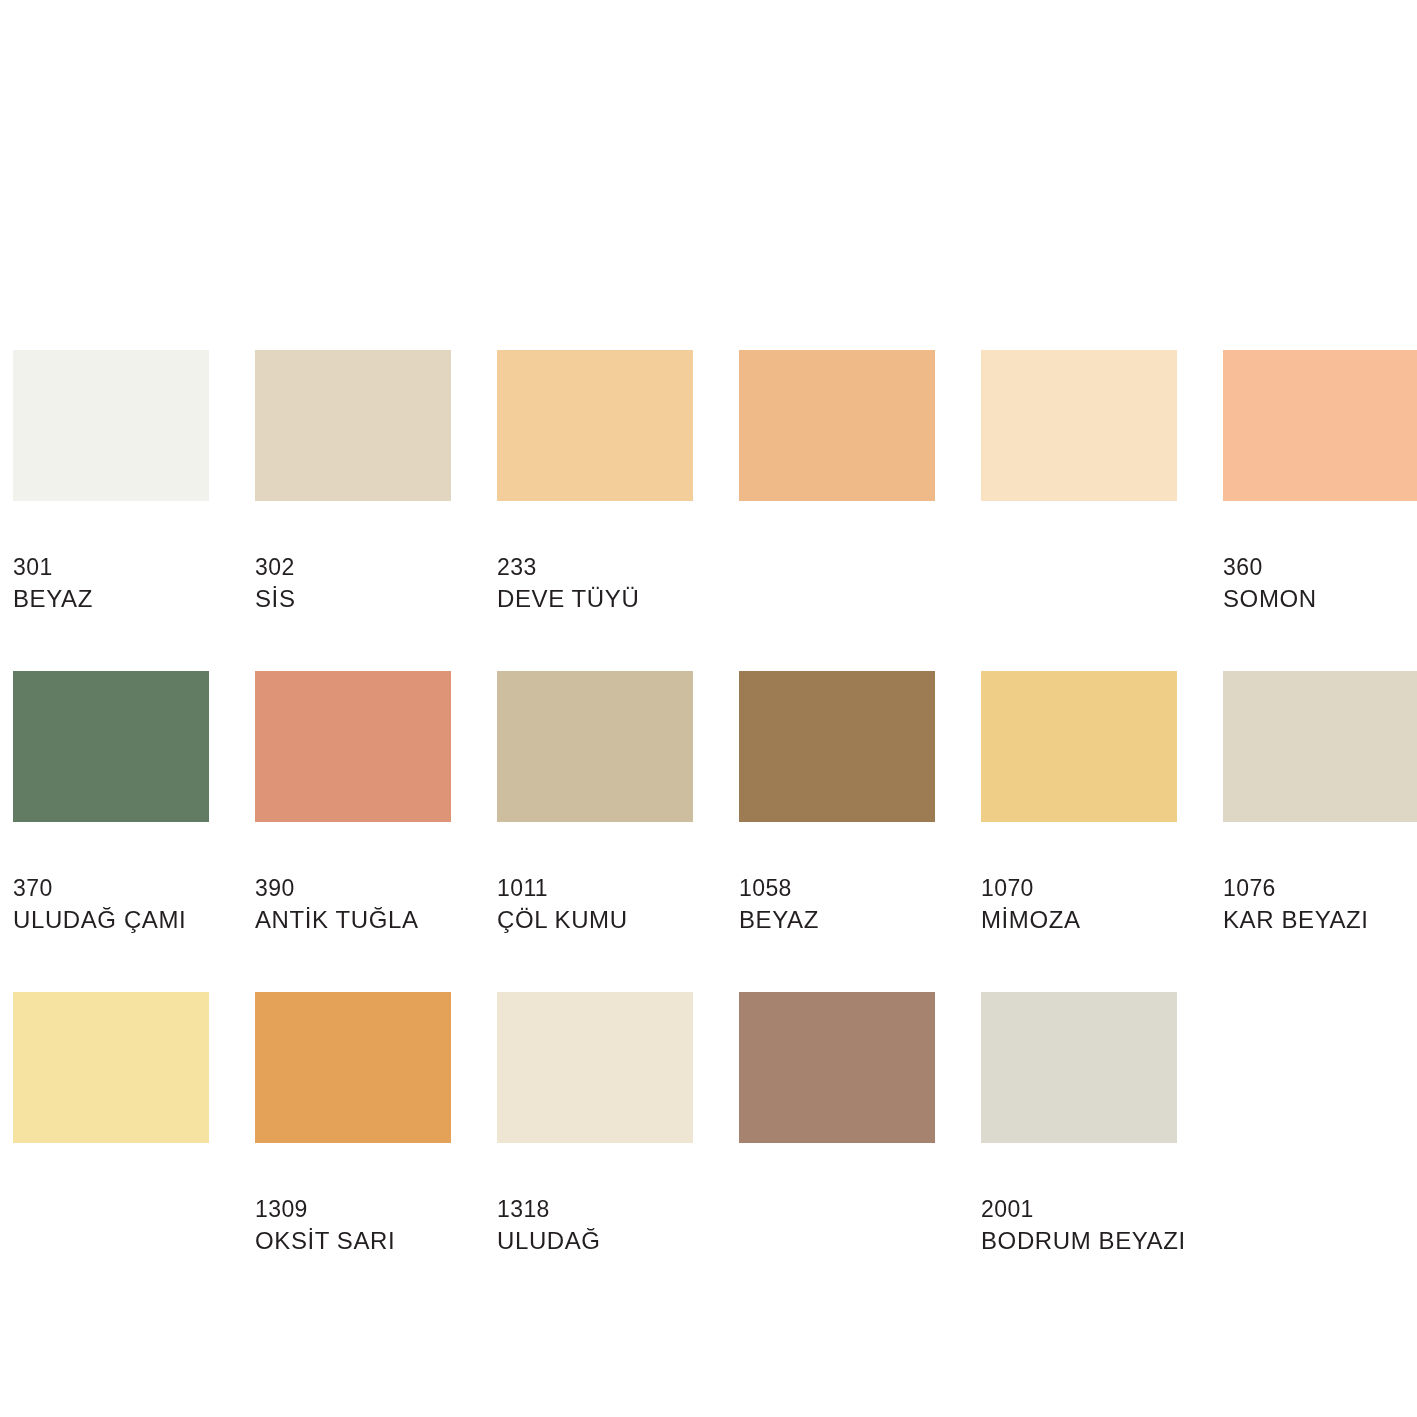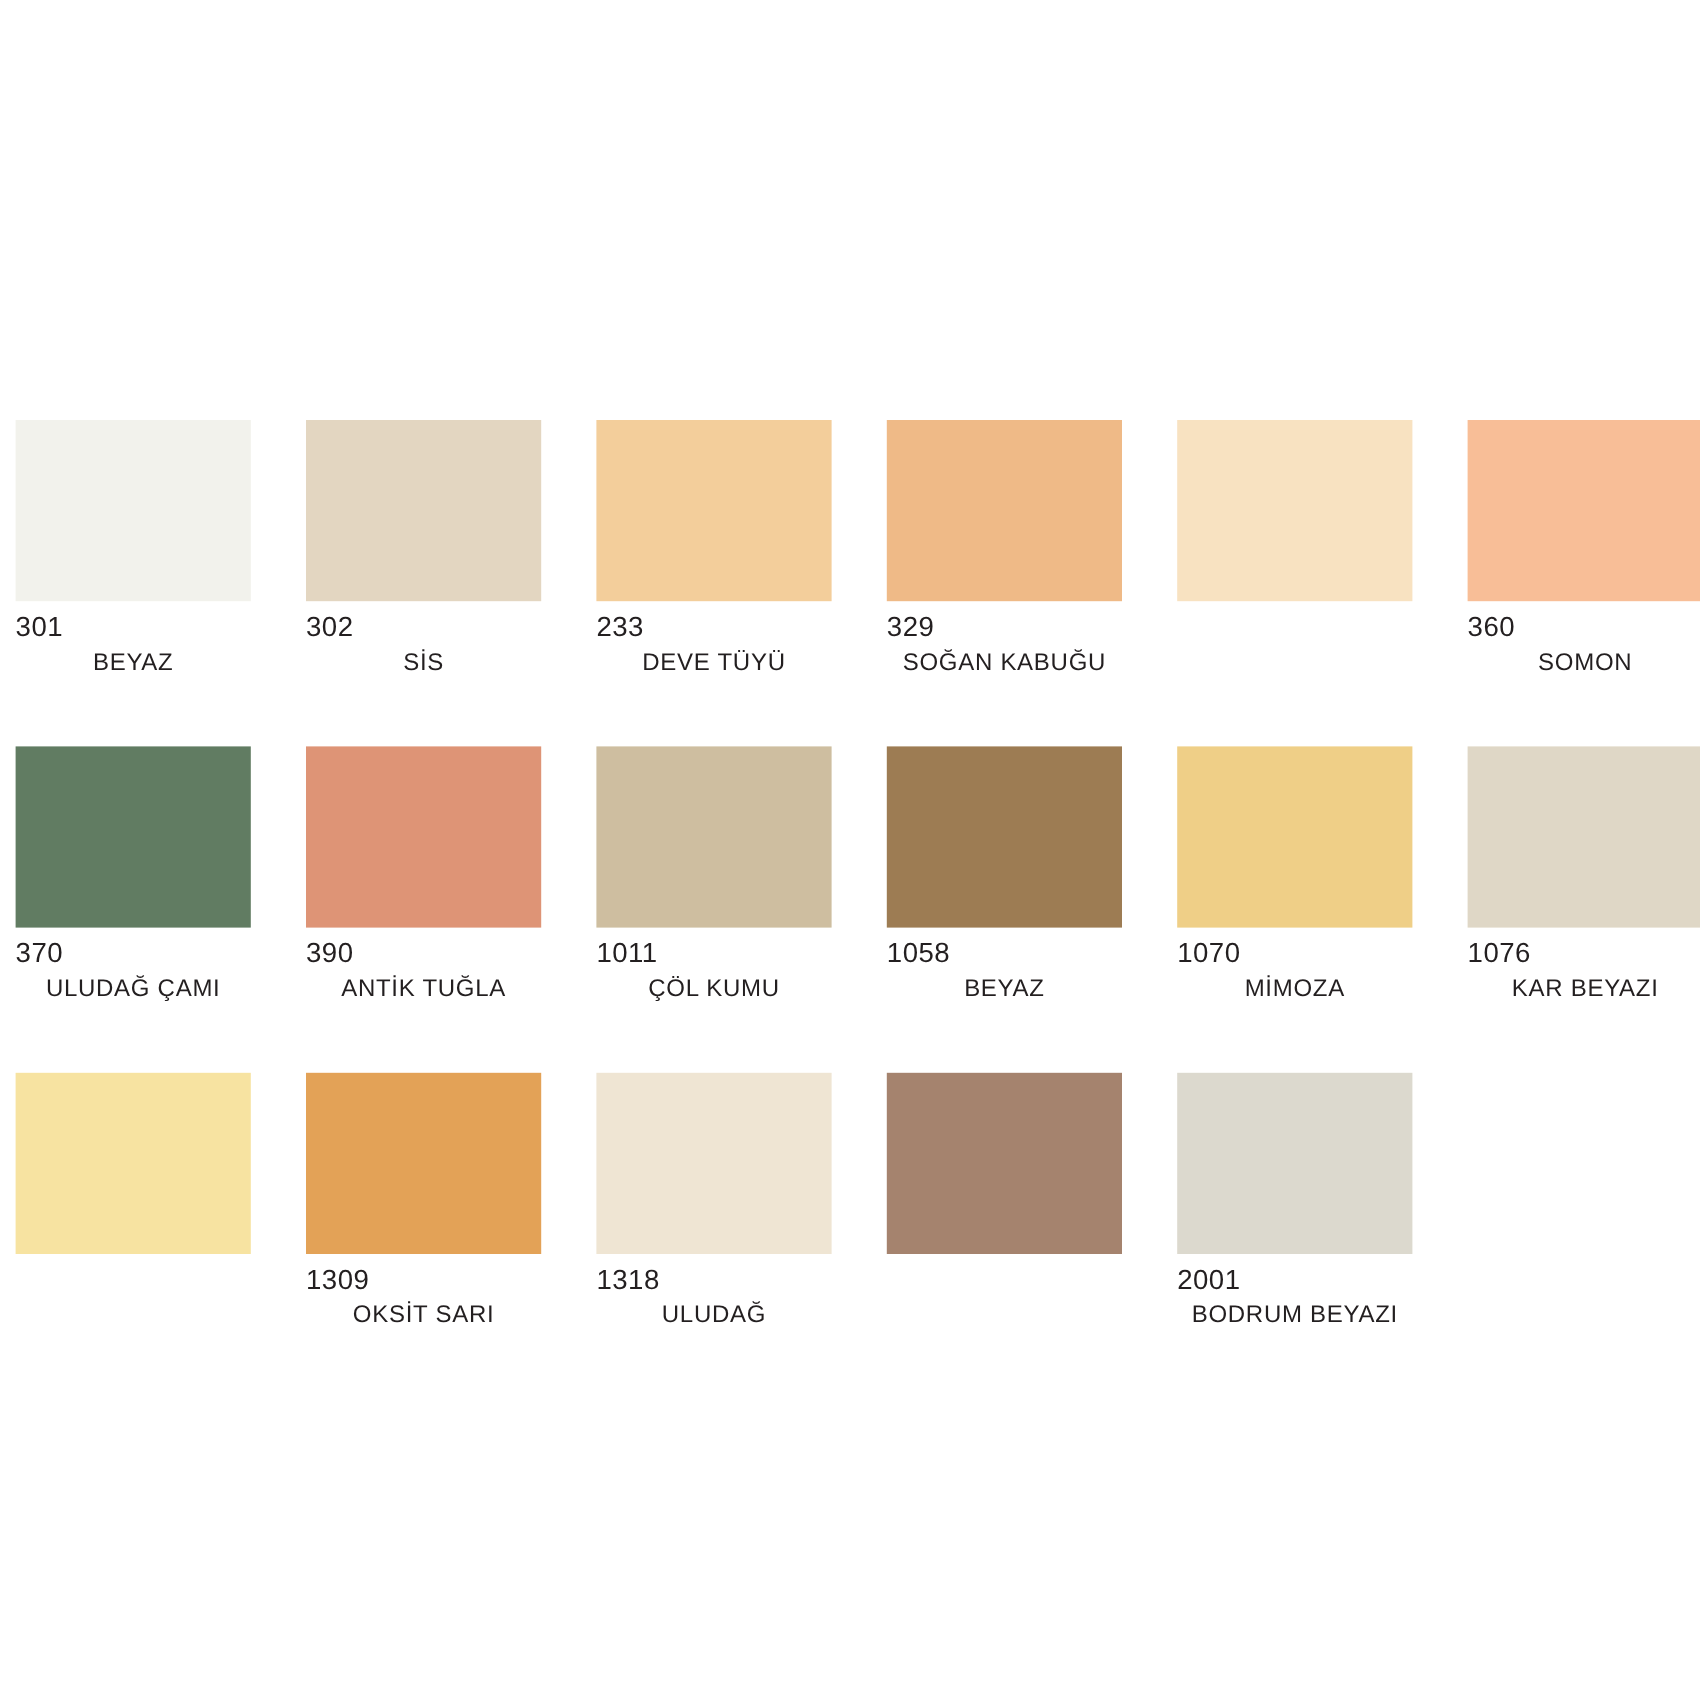--- a/index.html
+++ b/index.html
@@ -49,32 +49,32 @@
   }
 
   .swatch-code {
     display: block;
     font-family: "Liberation Sans", sans-serif;
     font-size: 23px;
     font-weight: 400;
     color: #231f20;
     letter-spacing: 0.4px;
     white-space: nowrap;
+    margin-top: 45px;
   }
 
   .swatch-name {
     display: block;
     margin-top: 8px;
     font-family: "Liberation Sans", sans-serif;
-    font-size: 20px;
+    font-size: 24px;
     font-weight: 400;
     color: #231f20;
     letter-spacing: 0.6px;
     white-space: nowrap;
-    text-align: center;
   }
 </style>
 </head>
 <body>
 
 <div id="palette-page">
   <div id="swatch-grid">
       <div class="swatch-cell">
         <div class="swatch-chip" style="background: rgb(242, 242, 236);"></div>
         <div class="swatch-meta">
@@ -91,24 +91,20 @@
       </div>
       <div class="swatch-cell">
         <div class="swatch-chip" style="background: rgb(243, 206, 155);"></div>
         <div class="swatch-meta">
           <span class="swatch-code">233</span>
           <span class="swatch-name">DEVE TÜYÜ</span>
         </div>
       </div>
       <div class="swatch-cell">
         <div class="swatch-chip" style="background: rgb(239, 186, 135);"></div>
-        <div class="swatch-meta">
-          <span class="swatch-code">329</span>
-          <span class="swatch-name">SOĞAN KABUĞU</span>
-        </div>
       </div>
       <div class="swatch-cell">
         <div class="swatch-chip" style="background: rgb(248, 226, 193);"></div>
       </div>
       <div class="swatch-cell">
         <div class="swatch-chip" style="background: rgb(248, 190, 151);"></div>
         <div class="swatch-meta">
           <span class="swatch-code">360</span>
           <span class="swatch-name">SOMON</span>
         </div>

